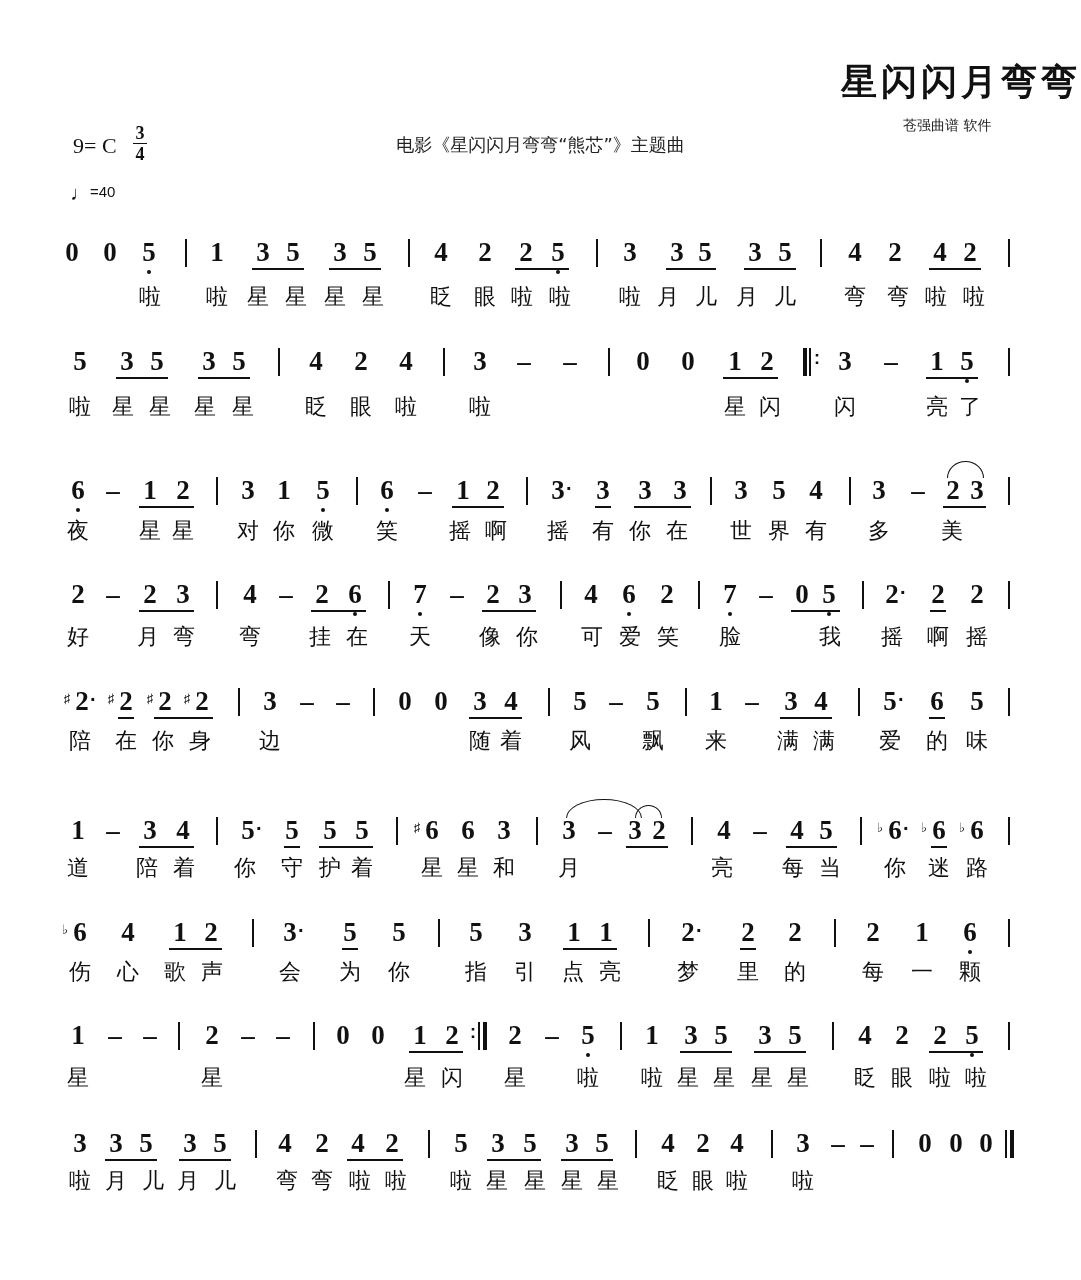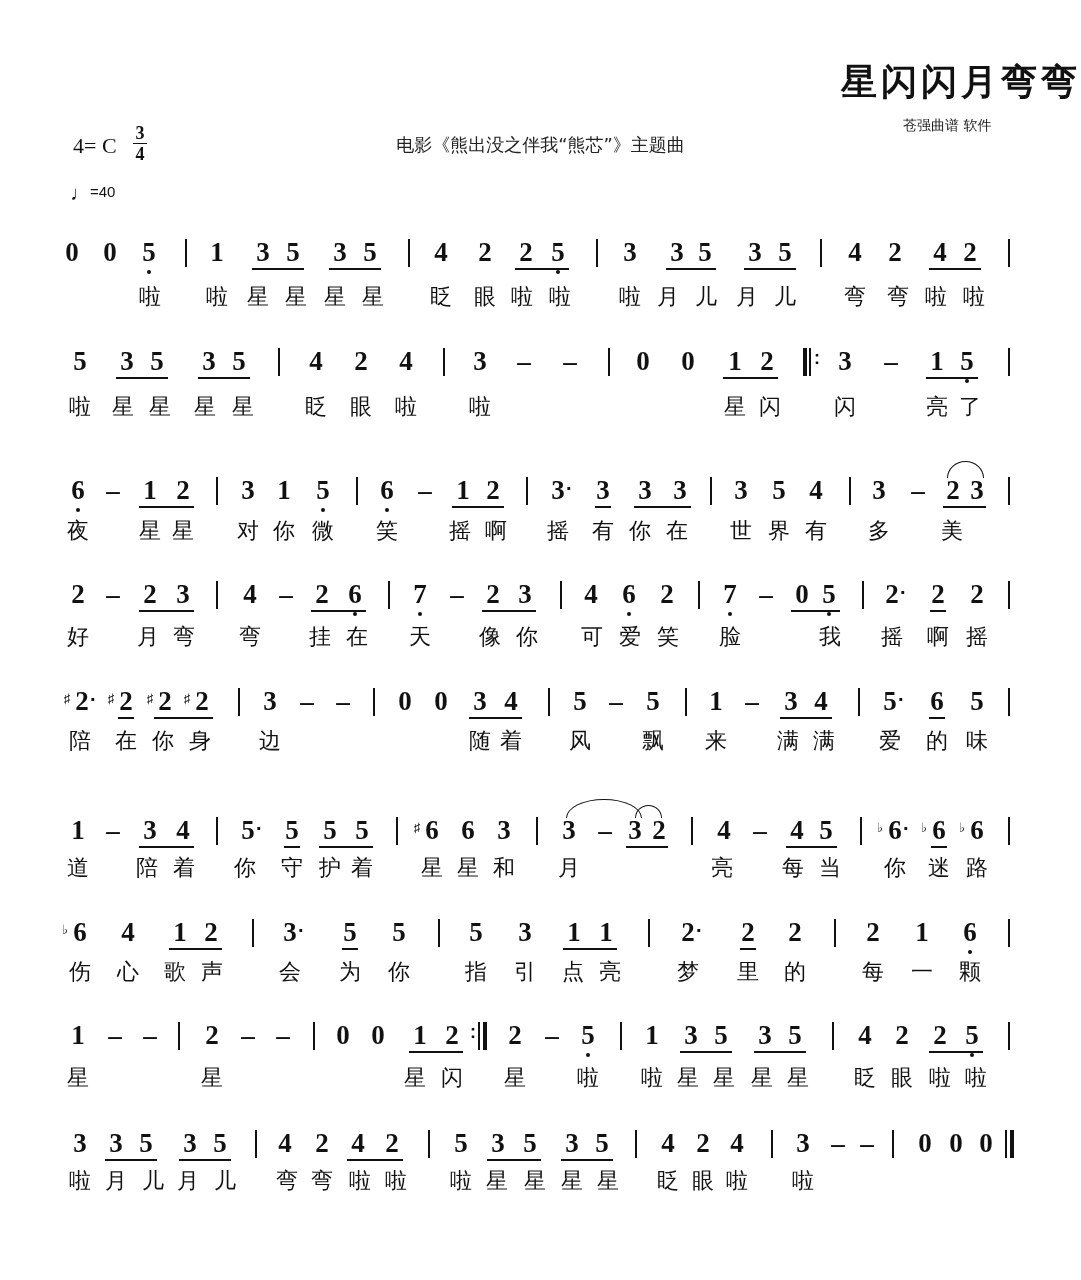--- a/index.html
+++ b/index.html
@@ -21,23 +21,23 @@
   .bar{position:absolute;width:2px;height:28px;background:#111;}
   .bar.thick{width:4px;}
   .rep{position:absolute;font-family:"Liberation Sans",sans-serif;font-size:18px;font-weight:bold;}
   .lyr{position:absolute;font-family:"DejaVu Sans",sans-serif;font-size:22px;width:30px;text-align:center;transform:translateX(-15px);color:#111;}
   .slur{position:absolute;border:1.5px solid #111;border-bottom:none;border-radius:50% 50% 0 0/100% 100% 0 0;}
 </style>
 </head>
 <body>
 
 <div class="title">星闪闪月弯弯</div>
-<div class="subtitle">电影《熊出没之伴我“熊芯”》主题曲</div>
+<div class="subtitle">电影《星闪闪月弯弯“熊芯”》主题曲</div>
 <div class="credit">苍强曲谱 软件</div>
-<div class="key">4= C</div>
+<div class="key">9= C</div>
 <div class="tsig">
   <span>3</span>
   <span class="line"></span>
   <span>4</span>
 </div>
 <div class="tempo">
   <span class="qn">♩</span><span>=40</span>
 </div>
 
 <div id="score">

